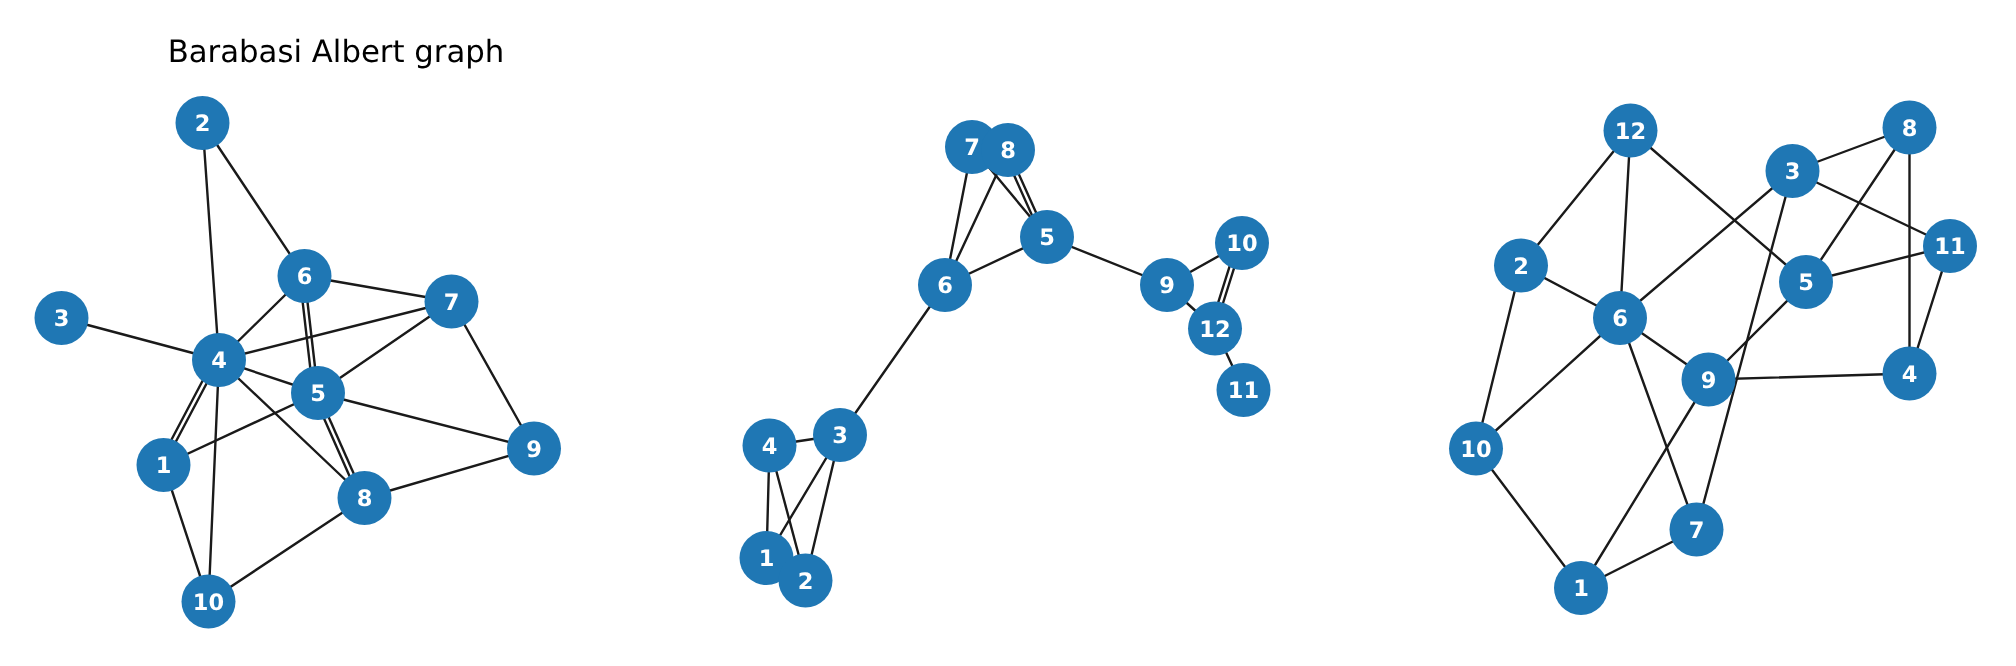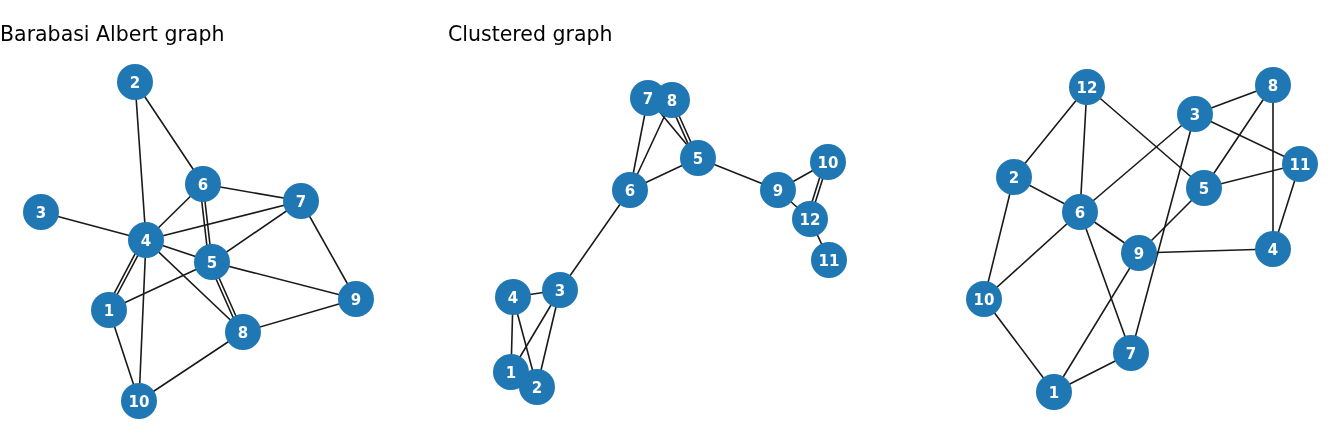--- a/index.html
+++ b/index.html
@@ -25,20 +25,21 @@
     position: relative;
     width: 448px;
     height: 444px;
     flex: 0 0 448px;
   }
   .panel-title {
     position: absolute;
     top: 22px;
     left: 0;
     width: 448px;
+    text-align: center;
     font-size: 20.5px;
     font-family: "DejaVu Sans", sans-serif;
     color: #000000;
     white-space: nowrap;
     letter-spacing: 0px;
   }
   .graph-svg {
     position: absolute;
     top: 0;
     left: 0;
@@ -137,21 +138,20 @@
           </g>
           <g>
             <circle class="node-circle" cx="139" cy="401" r="18" fill="#1f77b4"></circle>
             <text class="node-label" x="139" y="401.5" fill="#ffffff">10</text>
           </g>
         </g>
     </svg>
   </div>
 
   <div class="panel">
-    <div class="panel-title">Clustered graph</div>
     <svg class="graph-svg" viewBox="448 0 448 444">
       <g class="edges">
           <line class="edge-line" x1="513" y1="297" x2="560" y2="290" stroke="#1a1a1a"></line>
           <line class="edge-line" x1="513" y1="297" x2="511" y2="372" stroke="#1a1a1a"></line>
           <line class="edge-line" x1="513" y1="297" x2="537" y2="387" stroke="#1a1a1a"></line>
           <line class="edge-line" x1="560" y1="290" x2="511" y2="372" stroke="#1a1a1a"></line>
           <line class="edge-line" x1="560" y1="290" x2="537" y2="387" stroke="#1a1a1a"></line>
           <line class="edge-line" x1="560" y1="290" x2="630" y2="190" stroke="#1a1a1a"></line>
           <line class="edge-line" x1="630" y1="190" x2="648" y2="98" stroke="#1a1a1a"></line>
           <line class="edge-line" x1="630" y1="190" x2="672" y2="100" stroke="#1a1a1a"></line>

